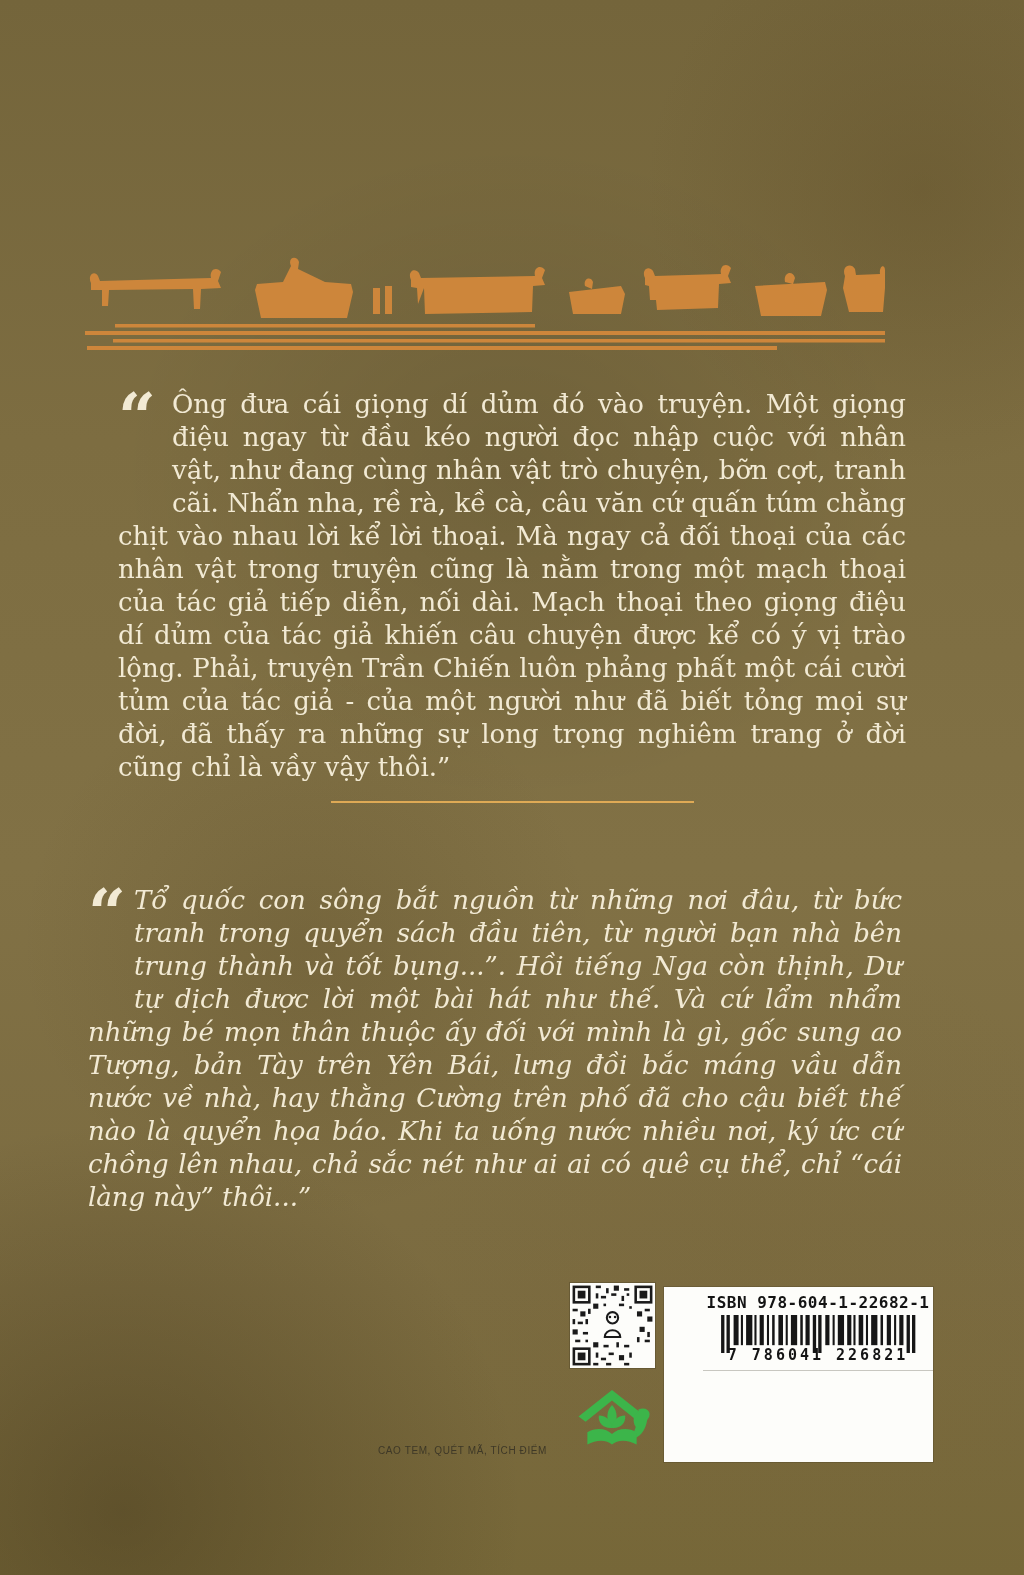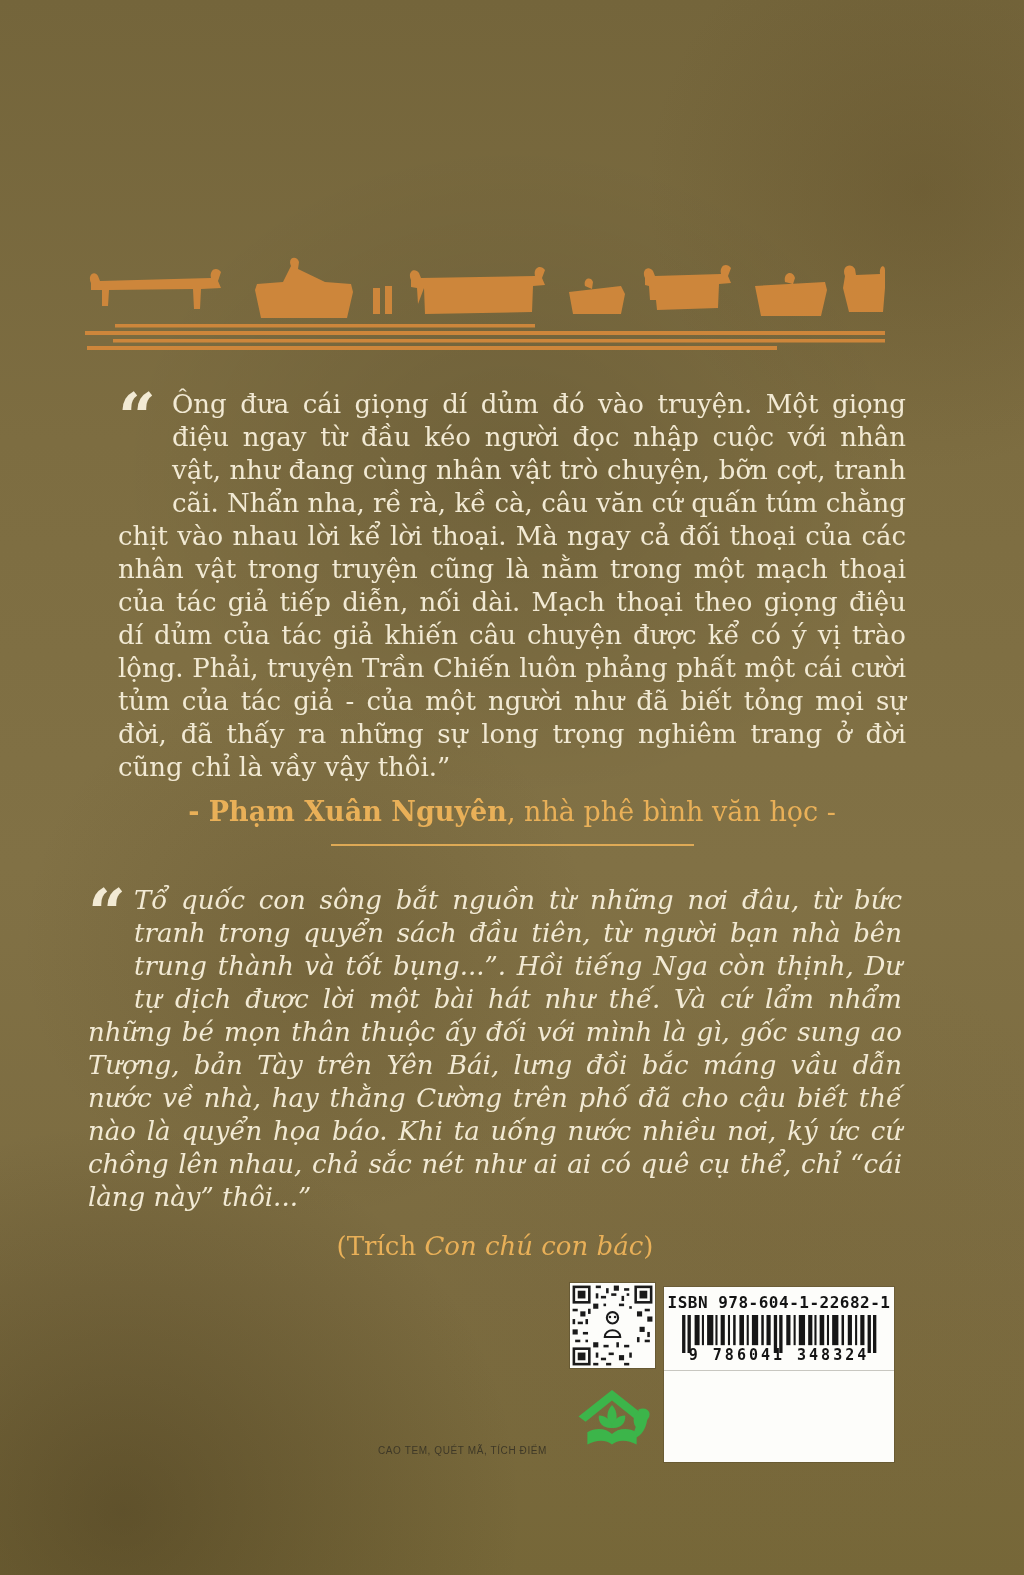--- a/index.html
+++ b/index.html
@@ -43,21 +43,21 @@
   .t-title{font-style:italic;}
 
   .qr{
     position:absolute;left:570px;top:1283px;width:85px;height:85px;
     background:#fdfdfa;box-shadow:0 0 0 1px rgba(0,0,0,.15);
   }
   .qr svg{position:absolute;inset:0;width:100%;height:100%;}
 
   .isbn-label{
     position:absolute;left:664px;top:1287px;width:230px;height:175px;
-    background:#fdfdfa;box-shadow:0 0 0 1px rgba(0,0,0,.12);
+    background:#fdfdfa;box-shadow:0 0 0 1px rgba(0,0,0,.12);padding-left:39px;
   }
   .isbn-text{
     font-family:"DejaVu Sans Mono",monospace;font-weight:bold;
     font-size:16px;letter-spacing:.5px;text-align:center;
     color:#141414;padding-top:6px;
   }
   .barcode{display:block;width:198px;height:38px;margin:3px auto 0;}
   .barcode rect{fill:#161616;}
   .digits{
     font-family:"DejaVu Sans Mono",monospace;font-weight:bold;
@@ -93,29 +93,27 @@
     <rect x="30" y="72" width="420" height="3.5"></rect>
     <rect x="0" y="79" width="800" height="4"></rect>
     <rect x="28" y="87" width="772" height="3.5"></rect>
     <rect x="2" y="94" width="690" height="4"></rect>
   </svg>
 
   <div class="q1-wrap">
     <div class="quote q1"><span class="qfloat">
           <span class="qmark">“</span>
         </span><span>Ông đưa cái giọng dí dủm đó vào truyện. Một giọng điệu ngay từ đầu kéo người đọc nhập cuộc với nhân vật, như đang cùng nhân vật trò chuyện, bỡn cợt, tranh cãi. Nhẩn nha, rề rà, kề cà, câu văn cứ quấn túm chằng chịt vào nhau lời kể lời thoại. Mà ngay cả đối thoại của các nhân vật trong truyện cũng là nằm trong một mạch thoại của tác giả tiếp diễn, nối dài. Mạch thoại theo giọng điệu dí dủm của tác giả khiến câu chuyện được kể có ý vị trào lộng. Phải, truyện Trần Chiến luôn phảng phất một cái cười tủm của tác giả - của một người như đã biết tỏng mọi sự đời, đã thấy ra những sự long trọng nghiêm trang ở đời cũng chỉ là vầy vậy thôi.”</span></div>
-    <div class="attribution"><span class="attr-name">- Phạm Xuân Nguyên</span><span class="attr-role">, nhà phê bình văn học -</span></div>
     <div class="rule"></div>
   </div>
 
   <div class="q2-wrap">
     <div class="quote q2"><span class="qfloat qfloat2">
           <span class="qmark">“</span>
         </span><span>Tổ quốc con sông bắt nguồn từ những nơi đâu, từ bức tranh trong quyển sách đầu tiên, từ người bạn nhà bên trung thành và tốt bụng...”. Hồi tiếng Nga còn thịnh, Dư tự dịch được lời một bài hát như thế. Và cứ lẩm nhẩm những bé mọn thân thuộc ấy đối với mình là gì, gốc sung ao Tượng, bản Tày trên Yên Bái, lưng đồi bắc máng vầu dẫn nước về nhà, hay thằng Cường trên phố đã cho cậu biết thế nào là quyển họa báo. Khi ta uống nước nhiều nơi, ký ức cứ chồng lên nhau, chả sắc nét như ai ai có quê cụ thể, chỉ “cái làng này” thôi...”</span></div>
-    <div class="trich"><span>(Trích </span><span class="t-title">Con chú con bác</span><span>)</span></div>
   </div>
 
   <div class="qr">
     <svg viewBox="0 0 33 33" aria-hidden="true">
       <rect x="0" y="0" width="33" height="33" fill="#fdfdfa"></rect>
       <g fill="#1a1a1a">
         <rect x="1" y="1" width="7" height="7"></rect>
           <rect x="2" y="2" width="5" height="5" fill="#fdfdfa"></rect>
           <rect x="3" y="3" width="3" height="3"></rect>
         <rect x="25" y="1" width="7" height="7"></rect>
@@ -203,21 +201,21 @@
         <rect x="61.5" y="0" width="2" height="27"></rect>
       <rect x="64.5" y="0" width="1" height="27"></rect>
         <rect x="67" y="0" width="2.2" height="27"></rect>
       <rect x="70.5" y="0" width="1" height="27"></rect>
         <rect x="73" y="0" width="3" height="27"></rect>
       <rect x="77.5" y="0" width="1.2" height="27"></rect>
         <rect x="80.5" y="0" width="2" height="27"></rect>
       <rect x="84" y="0" width="1" height="27"></rect>
         <rect x="86.5" y="0" width="2" height="27"></rect>
     </svg>
-    <div class="digits">9 786041 348324</div>
+    <div class="digits">7 786041 226821</div>
     <div class="label-sep"></div>
   </div>
 
   <svg class="logo" viewBox="0 0 100 100" aria-hidden="true">
     <path d="M12 38 L50 8 L88 38 L80 44 L50 20 L20 44 Z"></path>
     <path d="M80 30 C92 26 96 36 90 42 C88 54 82 62 72 64 L77 50 C73 44 74 35 80 32 Z"></path>
     <path d="M50 25 C57 32 57 44 50 51 C43 44 43 32 50 25 Z"></path>
     <path d="M35 37 C44 37 50 44 50 51 C41 52 34 46 35 37 Z"></path>
     <path d="M65 37 C56 37 50 44 50 51 C59 52 66 46 65 37 Z"></path>
     <path d="M22 56 C32 50 44 52 50 58 C56 52 68 50 78 56 L78 70 C68 64 56 64 50 70 C44 64 32 64 22 70 Z"></path>

